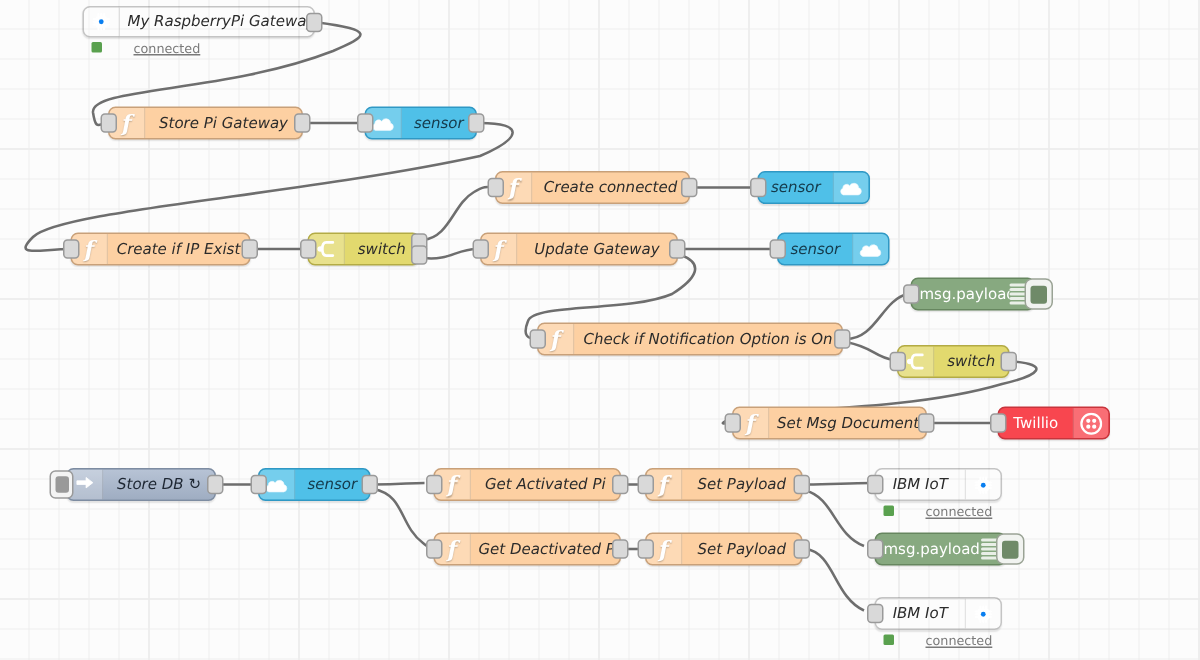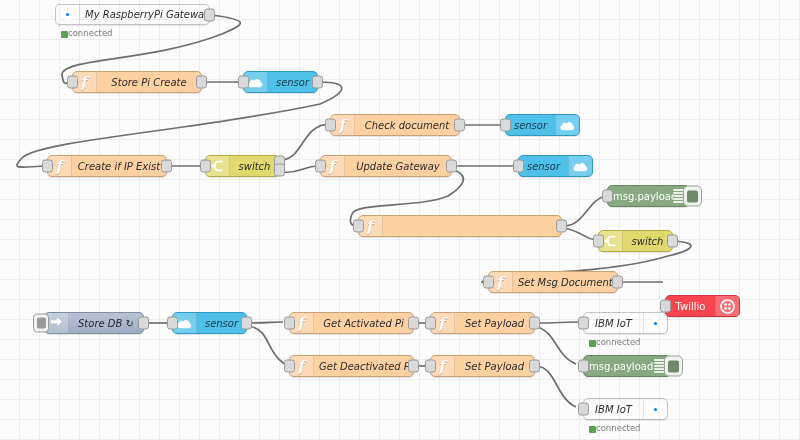--- a/index.html
+++ b/index.html
@@ -30,21 +30,21 @@
     box-shadow:0 1px 1px rgba(0,0,0,0.10);
     white-space:nowrap;
   }
   .node .lbl{flex:1 1 auto;text-align:center;padding:0 5px;overflow:hidden;}
 
   
   .n-function{background:#fdd0a2;border-color:#c8a079;}
   .n-cloudant{background:#4fc0e8;border-color:#2f98c4;color:#153a4b;justify-content:flex-end;}
   .n-switch{background:#e2d96e;border-color:#b3ab45;font-style:italic;}
   .n-debug{background:#87a980;border-color:#66865f;color:#ffffff;font-style:normal;}
-  .n-twilio{background:#f8464f;border-color:#c7343c;color:#ffffff;font-style:normal;margin-top:24px;}
+  .n-twilio{background:#f8464f;border-color:#c7343c;color:#ffffff;font-style:normal;}
   .n-inject{background:#a9b7cb;border-color:#7d8ca1;color:#1e2733;
      background-image:linear-gradient(to bottom,#b7c3d5,#9fadc2);}
 
   
   .port{position:absolute;width:9px;height:11px;background:#d9d9d9;
         border:1px solid #9a9a9a;border-radius:3px;top:50%;
         transform:translateY(-50%);z-index:3;}
   .port.in{left:-6px;}
   .port.out{right:-6px;}
   .port.out.p1{top:30%;}
@@ -60,21 +60,21 @@
   .icon.right{border-right:none;border-left:1px solid rgba(0,0,0,0.10);
     border-radius:0 4px 4px 0;}
   .icon svg{display:block;}
   .fn-glyph{font-family:"DejaVu Serif","Liberation Serif",serif;
     font-style:italic;font-weight:700;font-size:15px;color:#ffffff;
     text-shadow:0 1px 1px rgba(0,0,0,0.25);line-height:1;}
 
   
   .status{
     position:absolute;font-size:8.5px;font-style:normal;color:#7a7a7a;
-    display:flex;align-items:flex-end;gap:0;white-space:nowrap;
+    display:flex;align-items:flex-start;gap:21px;white-space:nowrap;text-decoration:underline;
   }
   .status .dot{width:7px;height:7px;border-radius:1px;background:#5aa14f;display:inline-block;}
 
   
   .inject-btn{
     position:absolute;left:-12px;top:50%;transform:translateY(-50%);
     width:16px;height:19px;border-radius:4px;background:#f3f3f3;
     border:1px solid #9a9a9a;box-sizing:border-box;
     display:flex;align-items:center;justify-content:center;z-index:4;
   }
@@ -134,21 +134,21 @@
         <span class="port out"></span>
       </div>
       <div class="status" style="left: 61px; top: 28px;">
         <span class="dot"></span>
         <span>connected</span>
       </div>
       <div class="node n-function" style="left: 72px; top: 71px; width: 130px; height: 22px;">
         <span class="icon">
           <span class="fn-glyph">f</span>
         </span>
-        <span class="lbl">Store Pi Create</span>
+        <span class="lbl">Store Pi Gateway</span>
         <span class="port in"></span>
         <span class="port out"></span>
       </div>
       <div class="node n-cloudant" style="left: 243px; top: 71px; width: 75px; height: 22px;">
         <span class="icon">
           <svg width="17" height="12" viewBox="0 0 24 16">
             <path d="M19 8.2a4.6 4.6 0 0 0-8.6-1.9A3.6 3.6 0 0 0 4 8.6 3.4 3.4 0 0 0 4.6 15h14a3.5 3.5 0 0 0 .4-6.8z" fill="#ffffff" stroke="#e6f6fc" stroke-width="0.6"></path>
           </svg>
         </span>
         <span class="lbl">sensor</span>
@@ -172,21 +172,21 @@
         </span>
         <span class="lbl">switch</span>
         <span class="port in"></span>
         <span class="port out p1"></span>
         <span class="port out p2"></span>
       </div>
       <div class="node n-function" style="left: 330px; top: 114px; width: 130px; height: 22px;">
         <span class="icon">
           <span class="fn-glyph">f</span>
         </span>
-        <span class="lbl">Check document</span>
+        <span class="lbl">Create connected</span>
         <span class="port in"></span>
         <span class="port out"></span>
       </div>
       <div class="node n-cloudant" style="left: 505px; top: 114px; width: 75px; height: 22px;">
         <span class="lbl">sensor</span>
         <span class="icon right">
           <svg width="17" height="12" viewBox="0 0 24 16">
             <path d="M19 8.2a4.6 4.6 0 0 0-8.6-1.9A3.6 3.6 0 0 0 4 8.6 3.4 3.4 0 0 0 4.6 15h14a3.5 3.5 0 0 0 .4-6.8z" fill="#ffffff" stroke="#e6f6fc" stroke-width="0.6"></path>
           </svg>
         </span>
@@ -206,20 +206,21 @@
           <svg width="17" height="12" viewBox="0 0 24 16">
             <path d="M19 8.2a4.6 4.6 0 0 0-8.6-1.9A3.6 3.6 0 0 0 4 8.6 3.4 3.4 0 0 0 4.6 15h14a3.5 3.5 0 0 0 .4-6.8z" fill="#ffffff" stroke="#e6f6fc" stroke-width="0.6"></path>
           </svg>
         </span>
         <span class="port in"></span>
       </div>
       <div class="node n-function" style="left: 358px; top: 215px; width: 204px; height: 22px;">
         <span class="icon">
           <span class="fn-glyph">f</span>
         </span>
+        <span class="lbl">Check if Notification Option is On</span>
         <span class="port in"></span>
         <span class="port out"></span>
       </div>
       <div class="node n-debug" style="left: 607px; top: 185px; width: 83px; height: 22px;">
         <span class="lbl">msg.payload</span>
         <span class="debug-lines">
           <span></span>
           <span></span>
           <span></span>
           <span></span>

